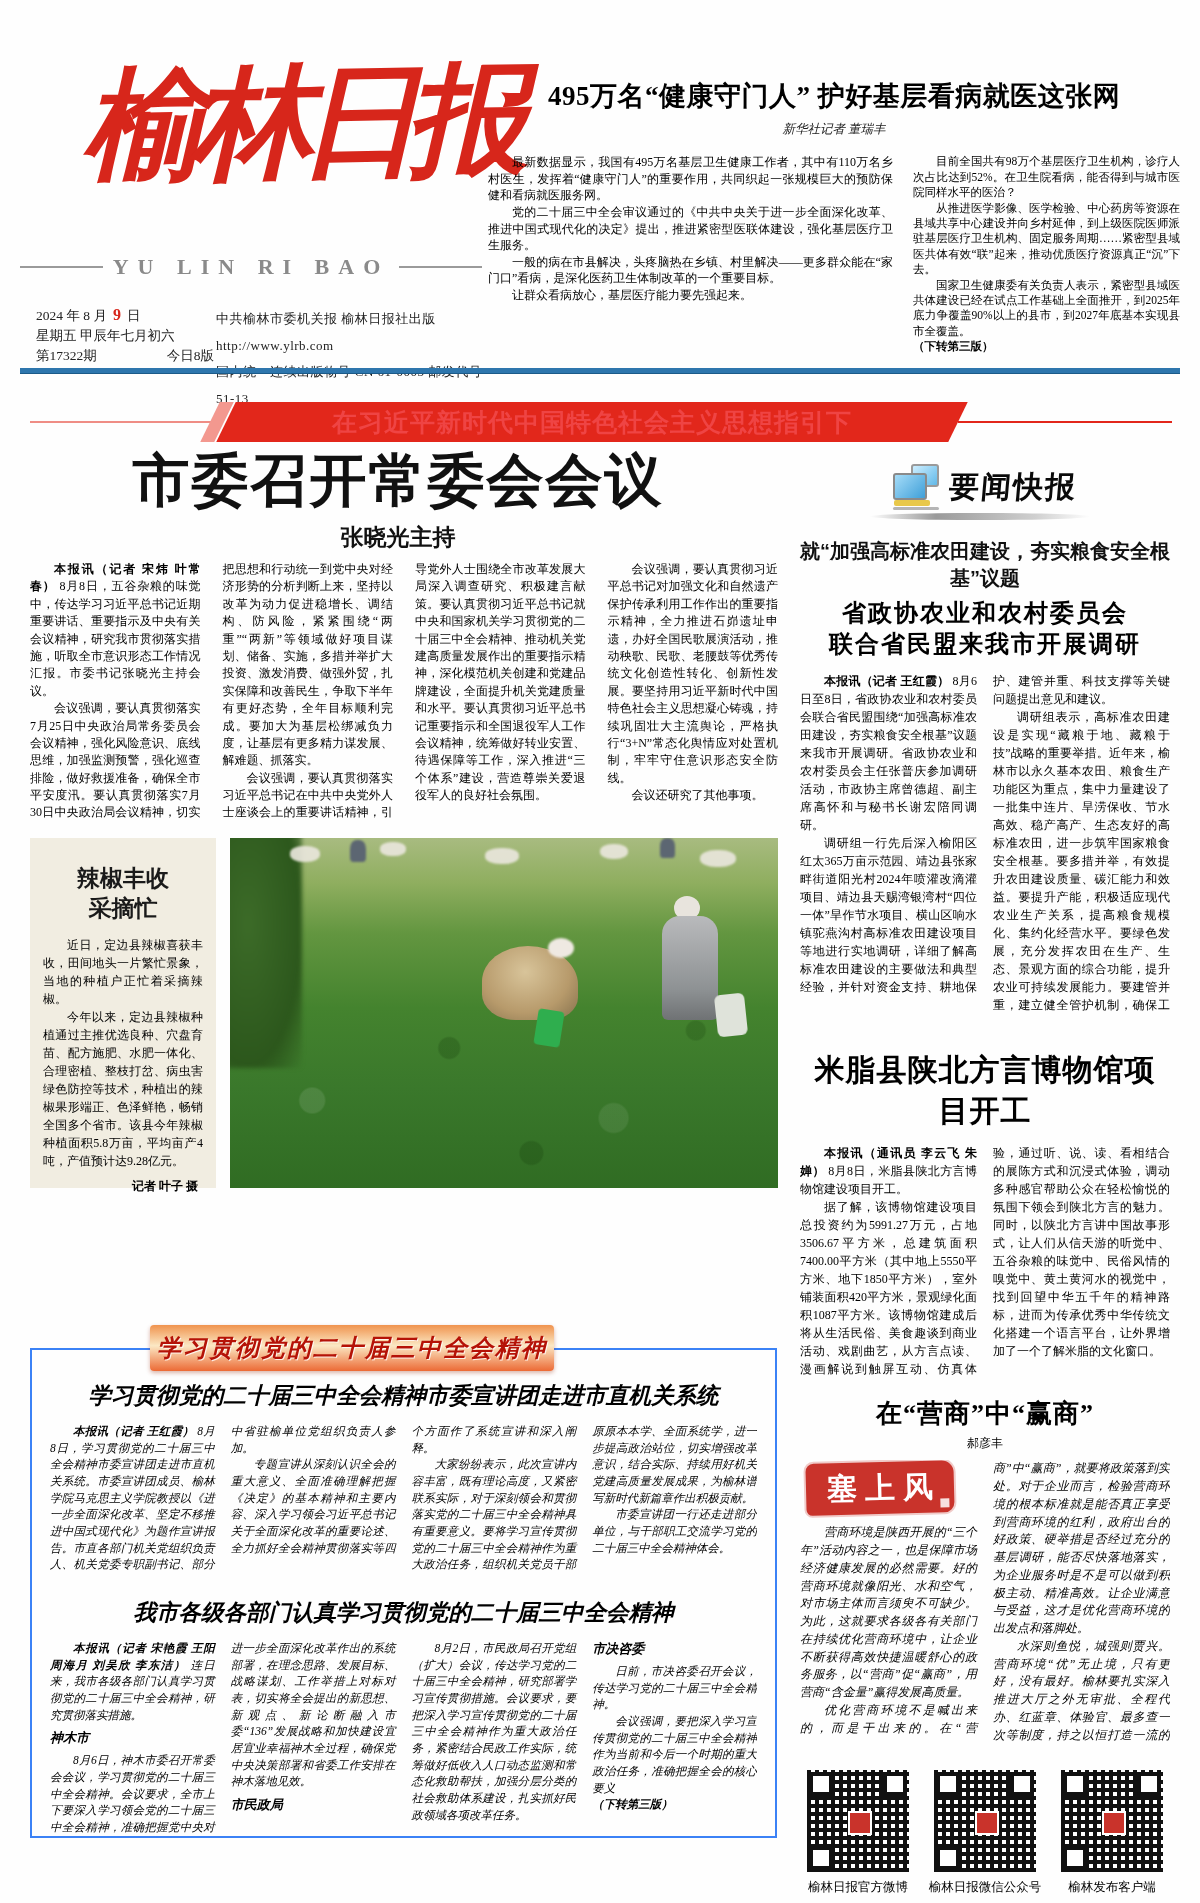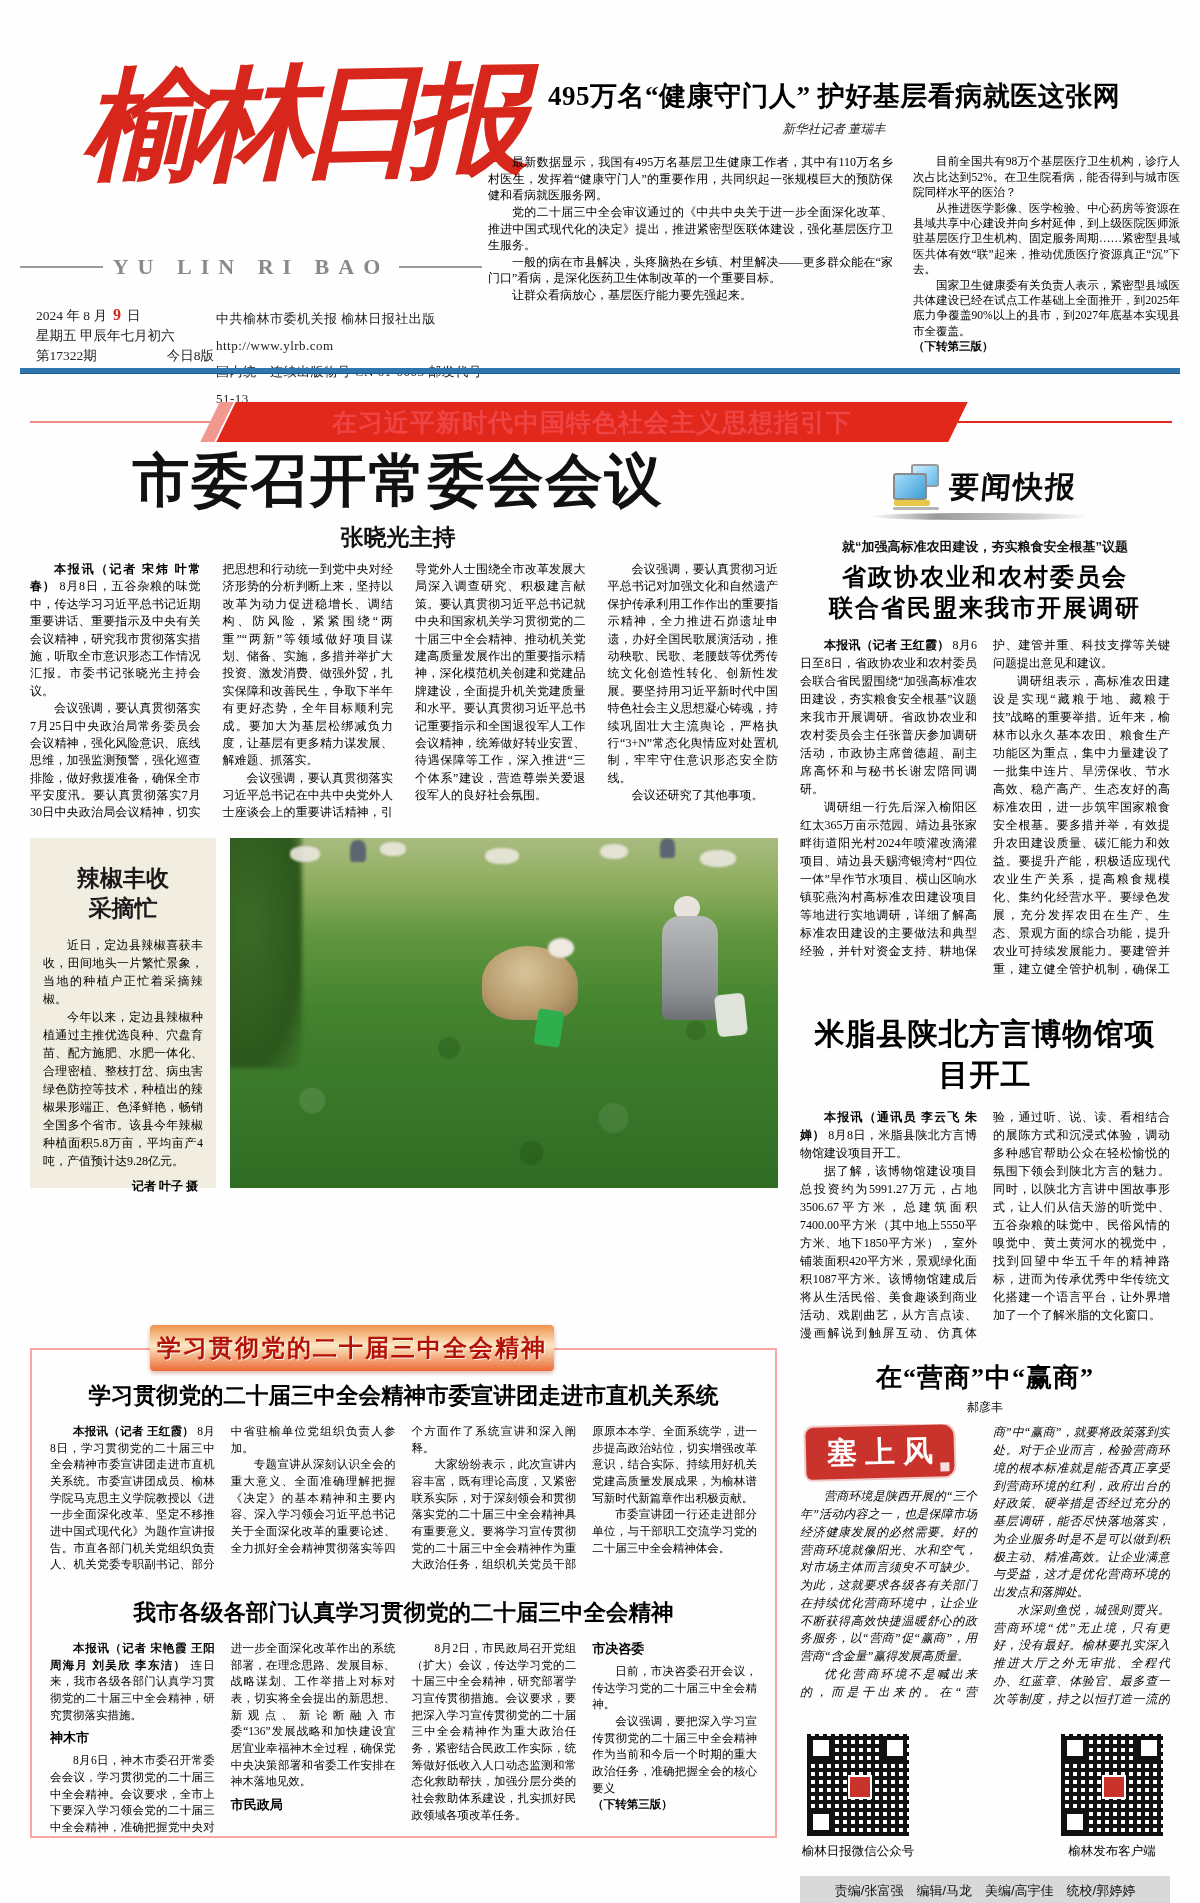--- a/index.html
+++ b/index.html
@@ -74,21 +74,21 @@
     letter-spacing:2px;transform:skewX(-5deg);color:#0a0a0a;}
   .flash-swoosh{width:220px;height:7px;margin:3px 0 0 70px;border-radius:50%;
     background:linear-gradient(90deg,rgba(160,160,160,0),#9a9a9a 30%,#cfcfcf 75%,rgba(210,210,210,0));}
   .pc-icon{position:relative;width:48px;height:46px;flex:0 0 48px;}
   .pc-icon .m2{position:absolute;right:2px;top:0;width:24px;height:19px;border:2px solid #9a9a9a;border-radius:3px;
     background:linear-gradient(135deg,#cdeeff,#62b9e8);}
   .pc-icon .m1{position:absolute;left:0;top:9px;width:30px;height:23px;border:2px solid #8a8a8a;border-radius:3px;
     background:linear-gradient(135deg,#a5dcf8,#3f9fd8);}
   .pc-icon .kb{position:absolute;left:1px;bottom:4px;width:36px;height:6px;background:#e8c84a;border-radius:2px;}
   .pc-icon .base{position:absolute;left:0;bottom:0;width:46px;height:3px;background:#b5b5b5;border-radius:2px;}
-  .eyebrow{margin-top:18px;text-align:center;font-size:13px;font-weight:bold;
+  .eyebrow{margin-top:18px;text-align:center;font-size:20px;font-weight:bold;
     font-family:"Liberation Sans","DejaVu Sans",sans-serif;color:#111;}
   .gov-head{margin-top:6px;text-align:center;font-size:24px;font-weight:900;line-height:1.3;letter-spacing:2px;color:#000;}
   .gov-body{margin-top:12px;height:358px;column-count:2;column-gap:16px;column-fill:auto;
     font-size:12px;line-height:1.5;overflow:hidden;}
   .museum-head{margin-top:20px;text-align:center;font-size:30px;font-weight:900;letter-spacing:1px;color:#000;}
   .museum-body{margin-top:12px;height:238px;column-count:2;column-gap:16px;column-fill:auto;
     font-size:12px;line-height:1.5;overflow:hidden;}
   .comm-head{margin-top:14px;text-align:center;font-size:26px;font-weight:900;letter-spacing:1px;color:#000;}
   .comm-byline{margin-top:4px;text-align:center;font-size:12px;}
   .comm-body{margin-top:8px;height:292px;column-count:2;column-gap:16px;column-fill:auto;
@@ -103,21 +103,21 @@
   .qr{width:102px;height:102px;margin:0 auto;position:relative;background:
       repeating-linear-gradient(0deg,#111 0 4px,transparent 4px 8px),
       repeating-linear-gradient(90deg,#111 0 4px,#fff 4px 8px);}
   .qr .f{position:absolute;width:16px;height:16px;border:4px solid #111;background:#fff;}
   .qr .f1{left:2px;top:2px;} .qr .f2{right:2px;top:2px;} .qr .f3{left:2px;bottom:2px;}
   .qr .logo{position:absolute;left:41px;top:41px;width:20px;height:20px;background:#c9332b;border:2px solid #fff;}
   .qr-label{margin-top:7px;font-size:12.5px;font-family:"Liberation Sans","DejaVu Sans",sans-serif;}
   .credits-bar{margin-top:16px;height:30px;line-height:30px;background:#d9d9d9;text-align:center;
     font-size:13px;font-family:"Liberation Sans","DejaVu Sans",sans-serif;color:#111;}
   
-  .plenum-box{left:30px;top:1348px;width:743px;height:486px;border:2px solid #fca5a5;background:#fefefe;}
+  .plenum-box{left:30px;top:1348px;width:743px;height:486px;border:2px solid #3b82f6;background:#fefefe;font-style:italic;}
   .plenum-banner{position:absolute;left:118px;top:-25px;width:404px;height:46px;border-radius:4px;
     background:linear-gradient(180deg,#f0934e,#fbe8c4 45%,#ec6a35);
     display:flex;align-items:center;justify-content:center;
     box-shadow:0 2px 4px rgba(150,40,10,0.35);}
   .plenum-banner span{font-size:24px;font-weight:900;color:#b51207;letter-spacing:2px;
     text-shadow:1px 1px 0 rgba(255,255,255,0.8);}
   .box-head{margin-top:30px;text-align:center;font-size:22.5px;font-weight:900;letter-spacing:0;color:#000;}
   .box-body1{margin:12px 18px 0;height:160px;column-count:4;column-gap:16px;column-fill:auto;
     font-size:11.5px;line-height:1.45;overflow:hidden;}
   .box-head2{margin-top:14px;text-align:center;font-size:22.5px;font-weight:900;color:#000;}
@@ -266,20 +266,29 @@
     </div>
 
     <div class="qr-row">
       <div class="qr-item">
         <div class="qr">
             <div class="f f1"></div>
             <div class="f f2"></div>
             <div class="f f3"></div>
             <div class="logo"></div>
           </div>
+        <div class="qr-label">榆林日报官方微博</div>
+      </div>
+      <div class="qr-item">
+        <div class="qr">
+            <div class="f f1"></div>
+            <div class="f f2"></div>
+            <div class="f f3"></div>
+            <div class="logo"></div>
+          </div>
         <div class="qr-label">榆林日报微信公众号</div>
       </div>
       <div class="qr-item">
         <div class="qr">
             <div class="f f1"></div>
             <div class="f f2"></div>
             <div class="f f3"></div>
             <div class="logo"></div>
           </div>
         <div class="qr-label">榆林发布客户端</div>

